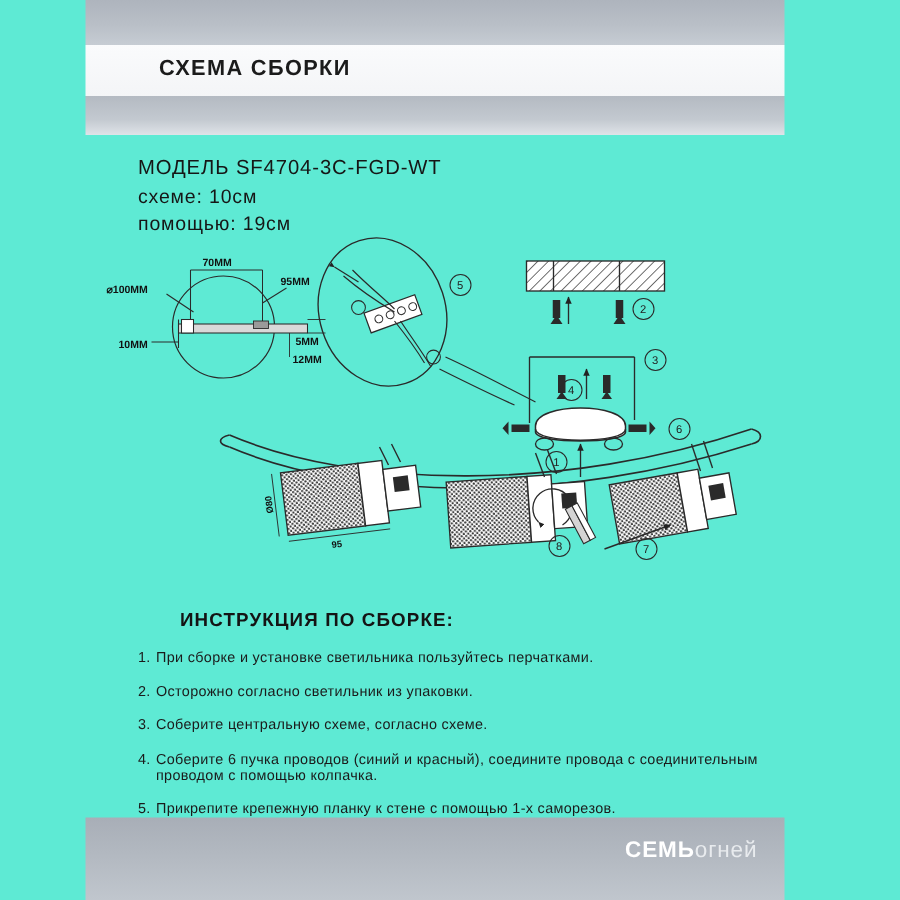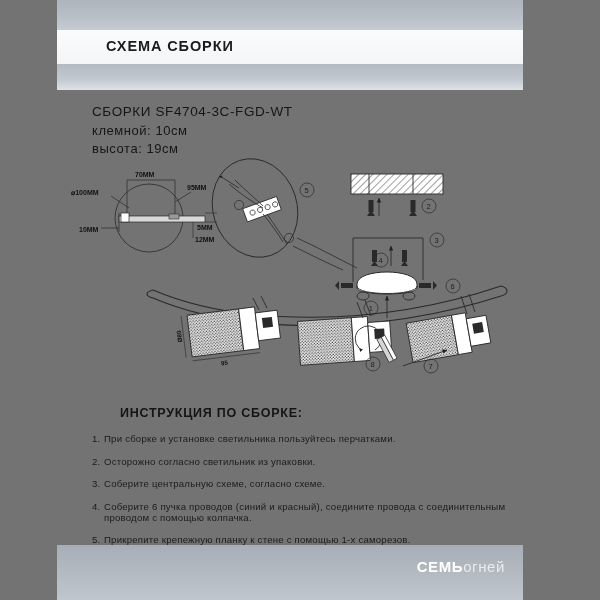--- a/index.html
+++ b/index.html
@@ -1,21 +1,21 @@
 <!DOCTYPE html>
 <html><head>
 <meta charset="utf-8">
 <style>
   html,body{margin:0;padding:0;}
   body{
     width:600px;height:600px;background:#ffffff;
     font-family:"Liberation Sans","DejaVu Sans",sans-serif;
     overflow:hidden;position:relative;
   }
-  .page{position:absolute;left:0;top:0;width:600px;height:600px;background:#737373;}
+  .page{position:absolute;left:0;top:0;width:600px;height:600px;background:#5eead4;}
 
   
   .header{position:absolute;left:57px;top:0;width:466px;height:90px;}
   .hband-top{position:absolute;left:0;top:0;width:466px;height:30px;
     background:linear-gradient(180deg,#aeb4bd 0%,#b9bfc7 55%,#c6ccd3 100%);}
   .hband-mid{position:absolute;left:0;top:30px;width:466px;height:34px;
     background:linear-gradient(180deg,#fafbfc 0%,#f4f5f7 100%);}
   .hband-bot{position:absolute;left:0;top:64px;width:466px;height:26px;
     background:linear-gradient(180deg,#b4bac2 0%,#c3c9d0 60%,#dfe3e8 100%);}
   .htitle{position:absolute;left:49px;top:38px;font-size:14.5px;font-weight:bold;
@@ -60,25 +60,25 @@
 
   <div class="header">
     <div class="hband-top"></div>
     <div class="hband-mid"></div>
     <div class="hband-bot"></div>
     <div class="htitle">СХЕМА СБОРКИ</div>
   </div>
 
   <div class="spec">
     <div class="ln model">
-      <span>СБОРКИ</span>
+      <span>МОДЕЛЬ</span>
       <span>SF4704-3C-FGD-WT</span>
     </div>
-    <div class="ln">клемной: 10см</div>
-    <div class="ln">высота: 19см</div>
+    <div class="ln">схеме: 10см</div>
+    <div class="ln">помощью: 19см</div>
   </div>
 
   <div class="draw">
   <svg width="466" height="250" viewBox="0 0 466 250" xmlns="http://www.w3.org/2000/svg">
     <defs>
       <pattern id="mesh" width="3" height="3" patternUnits="userSpaceOnUse">
         <rect width="3" height="3" fill="#ffffff"></rect>
         <circle cx="0.8" cy="0.8" r="0.75" fill="#3a3a3a"></circle>
         <circle cx="2.3" cy="2.3" r="0.75" fill="#3a3a3a"></circle>
       </pattern>

